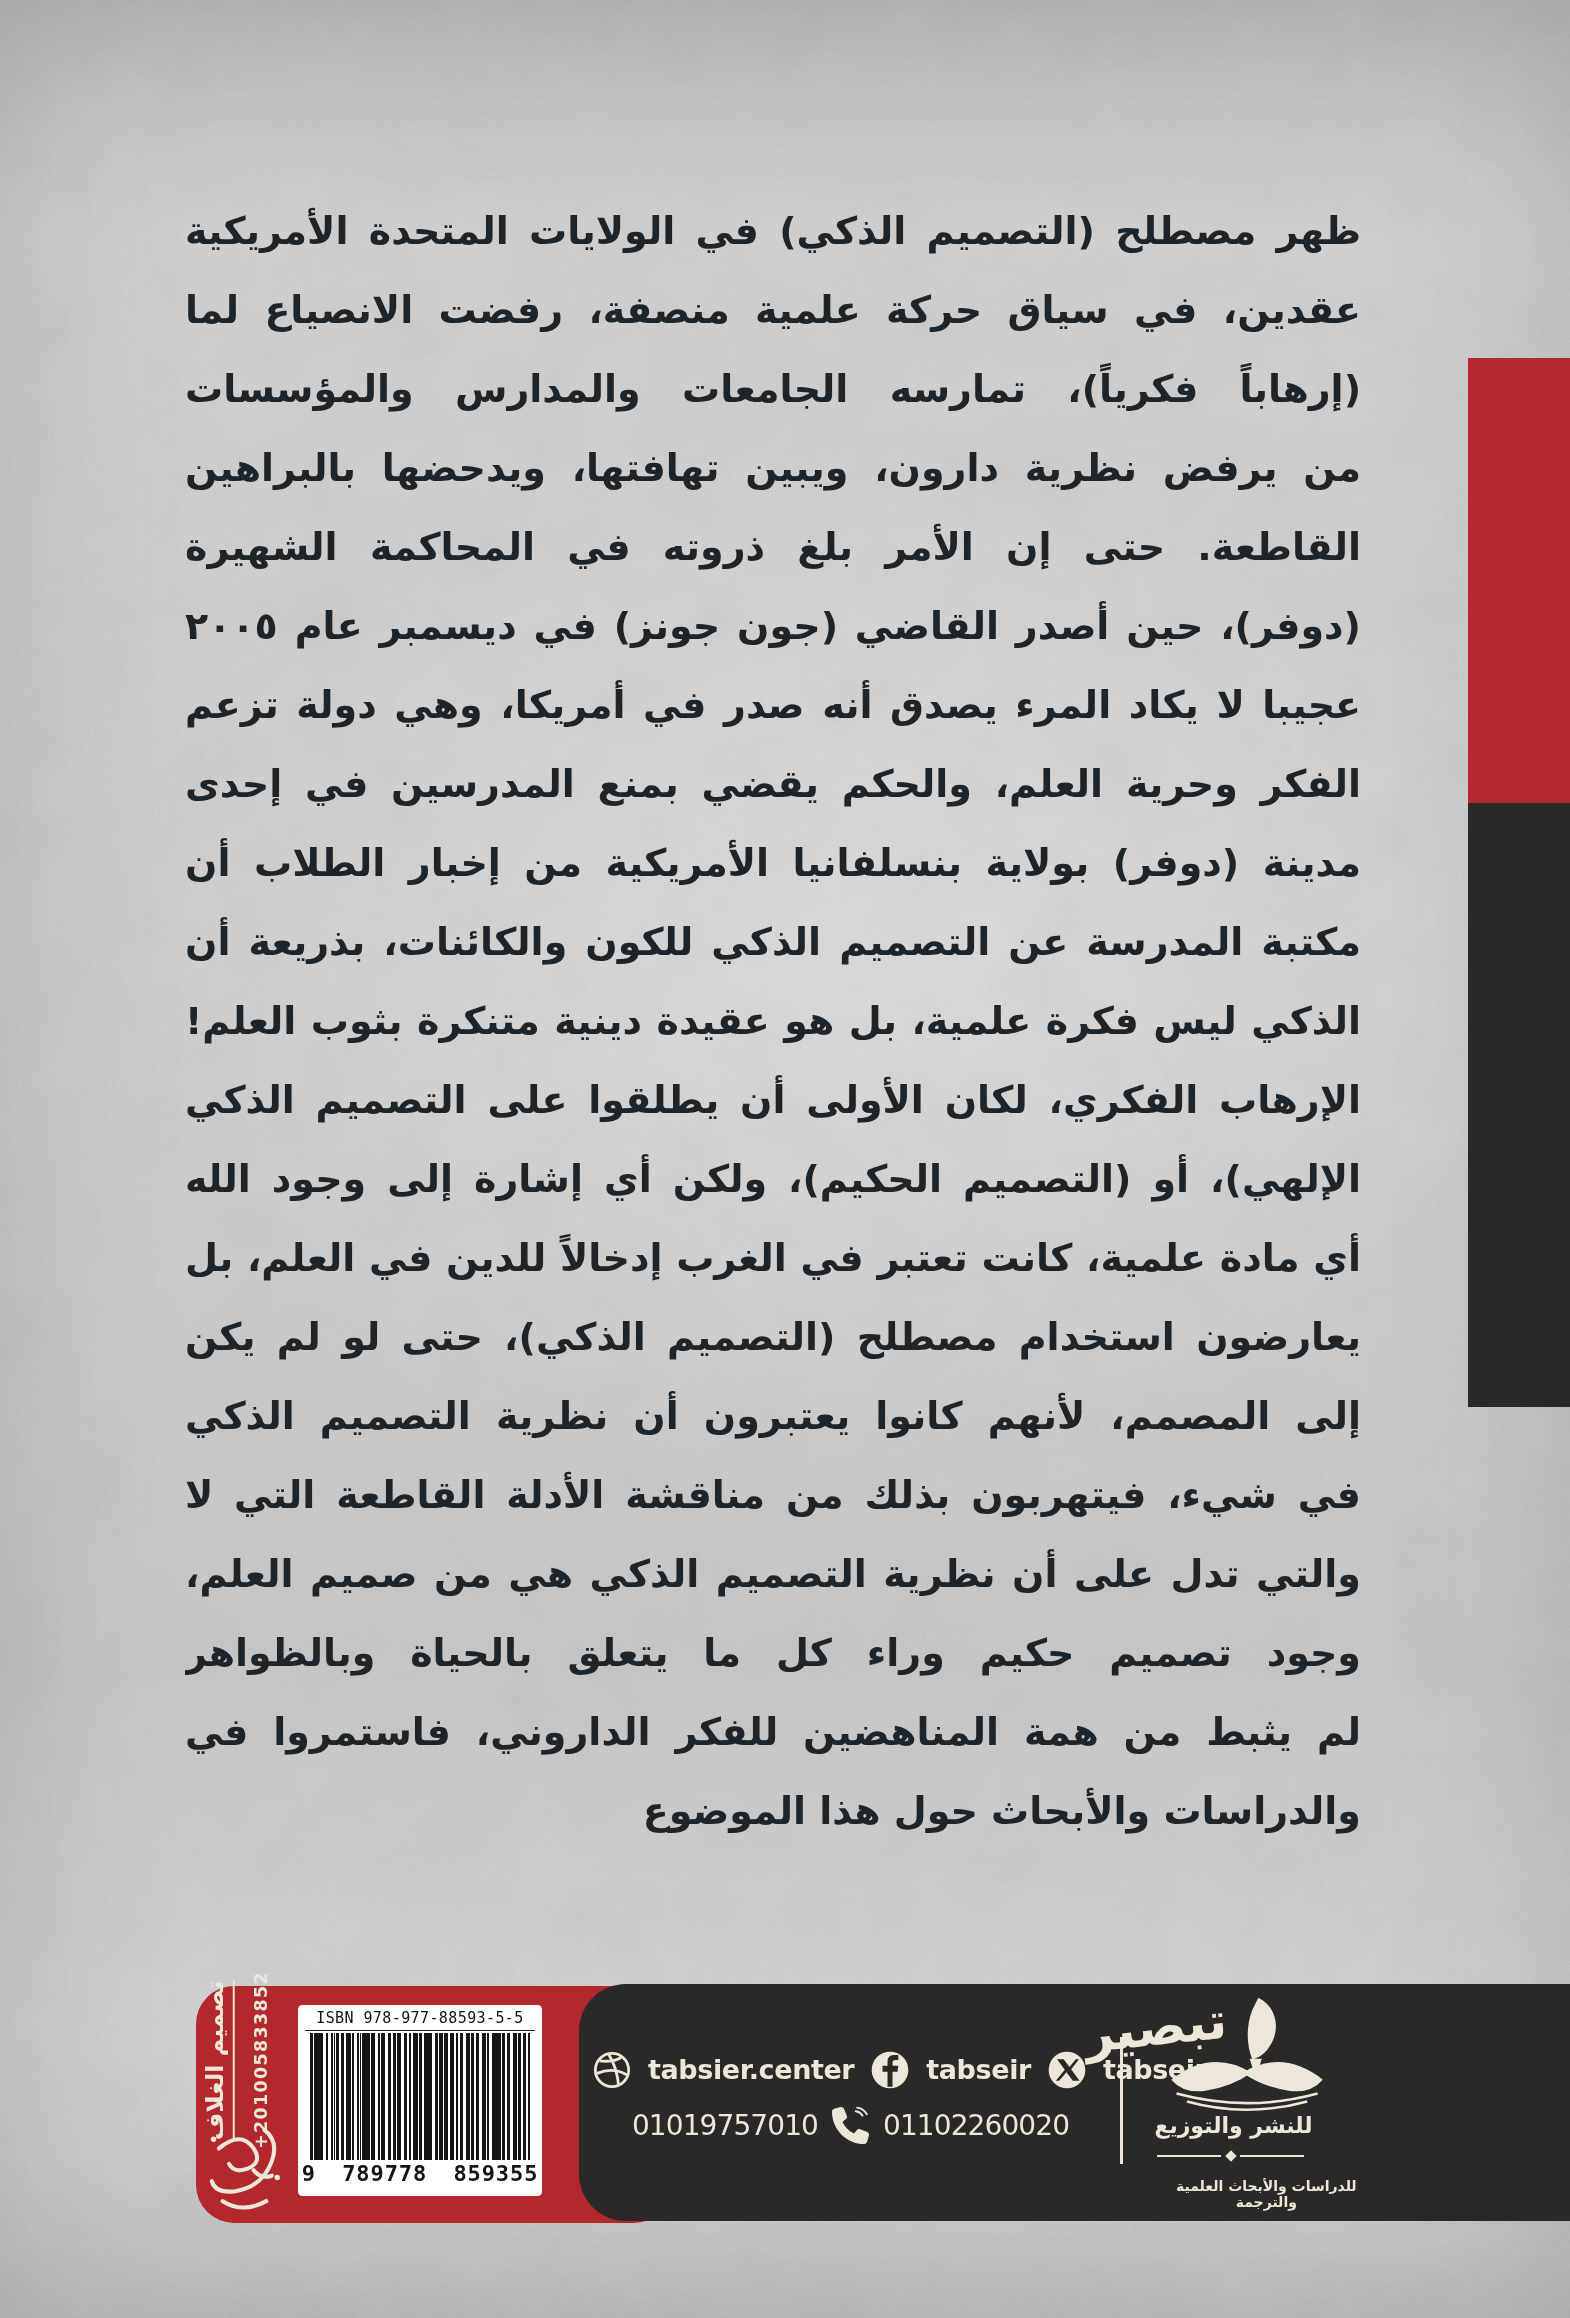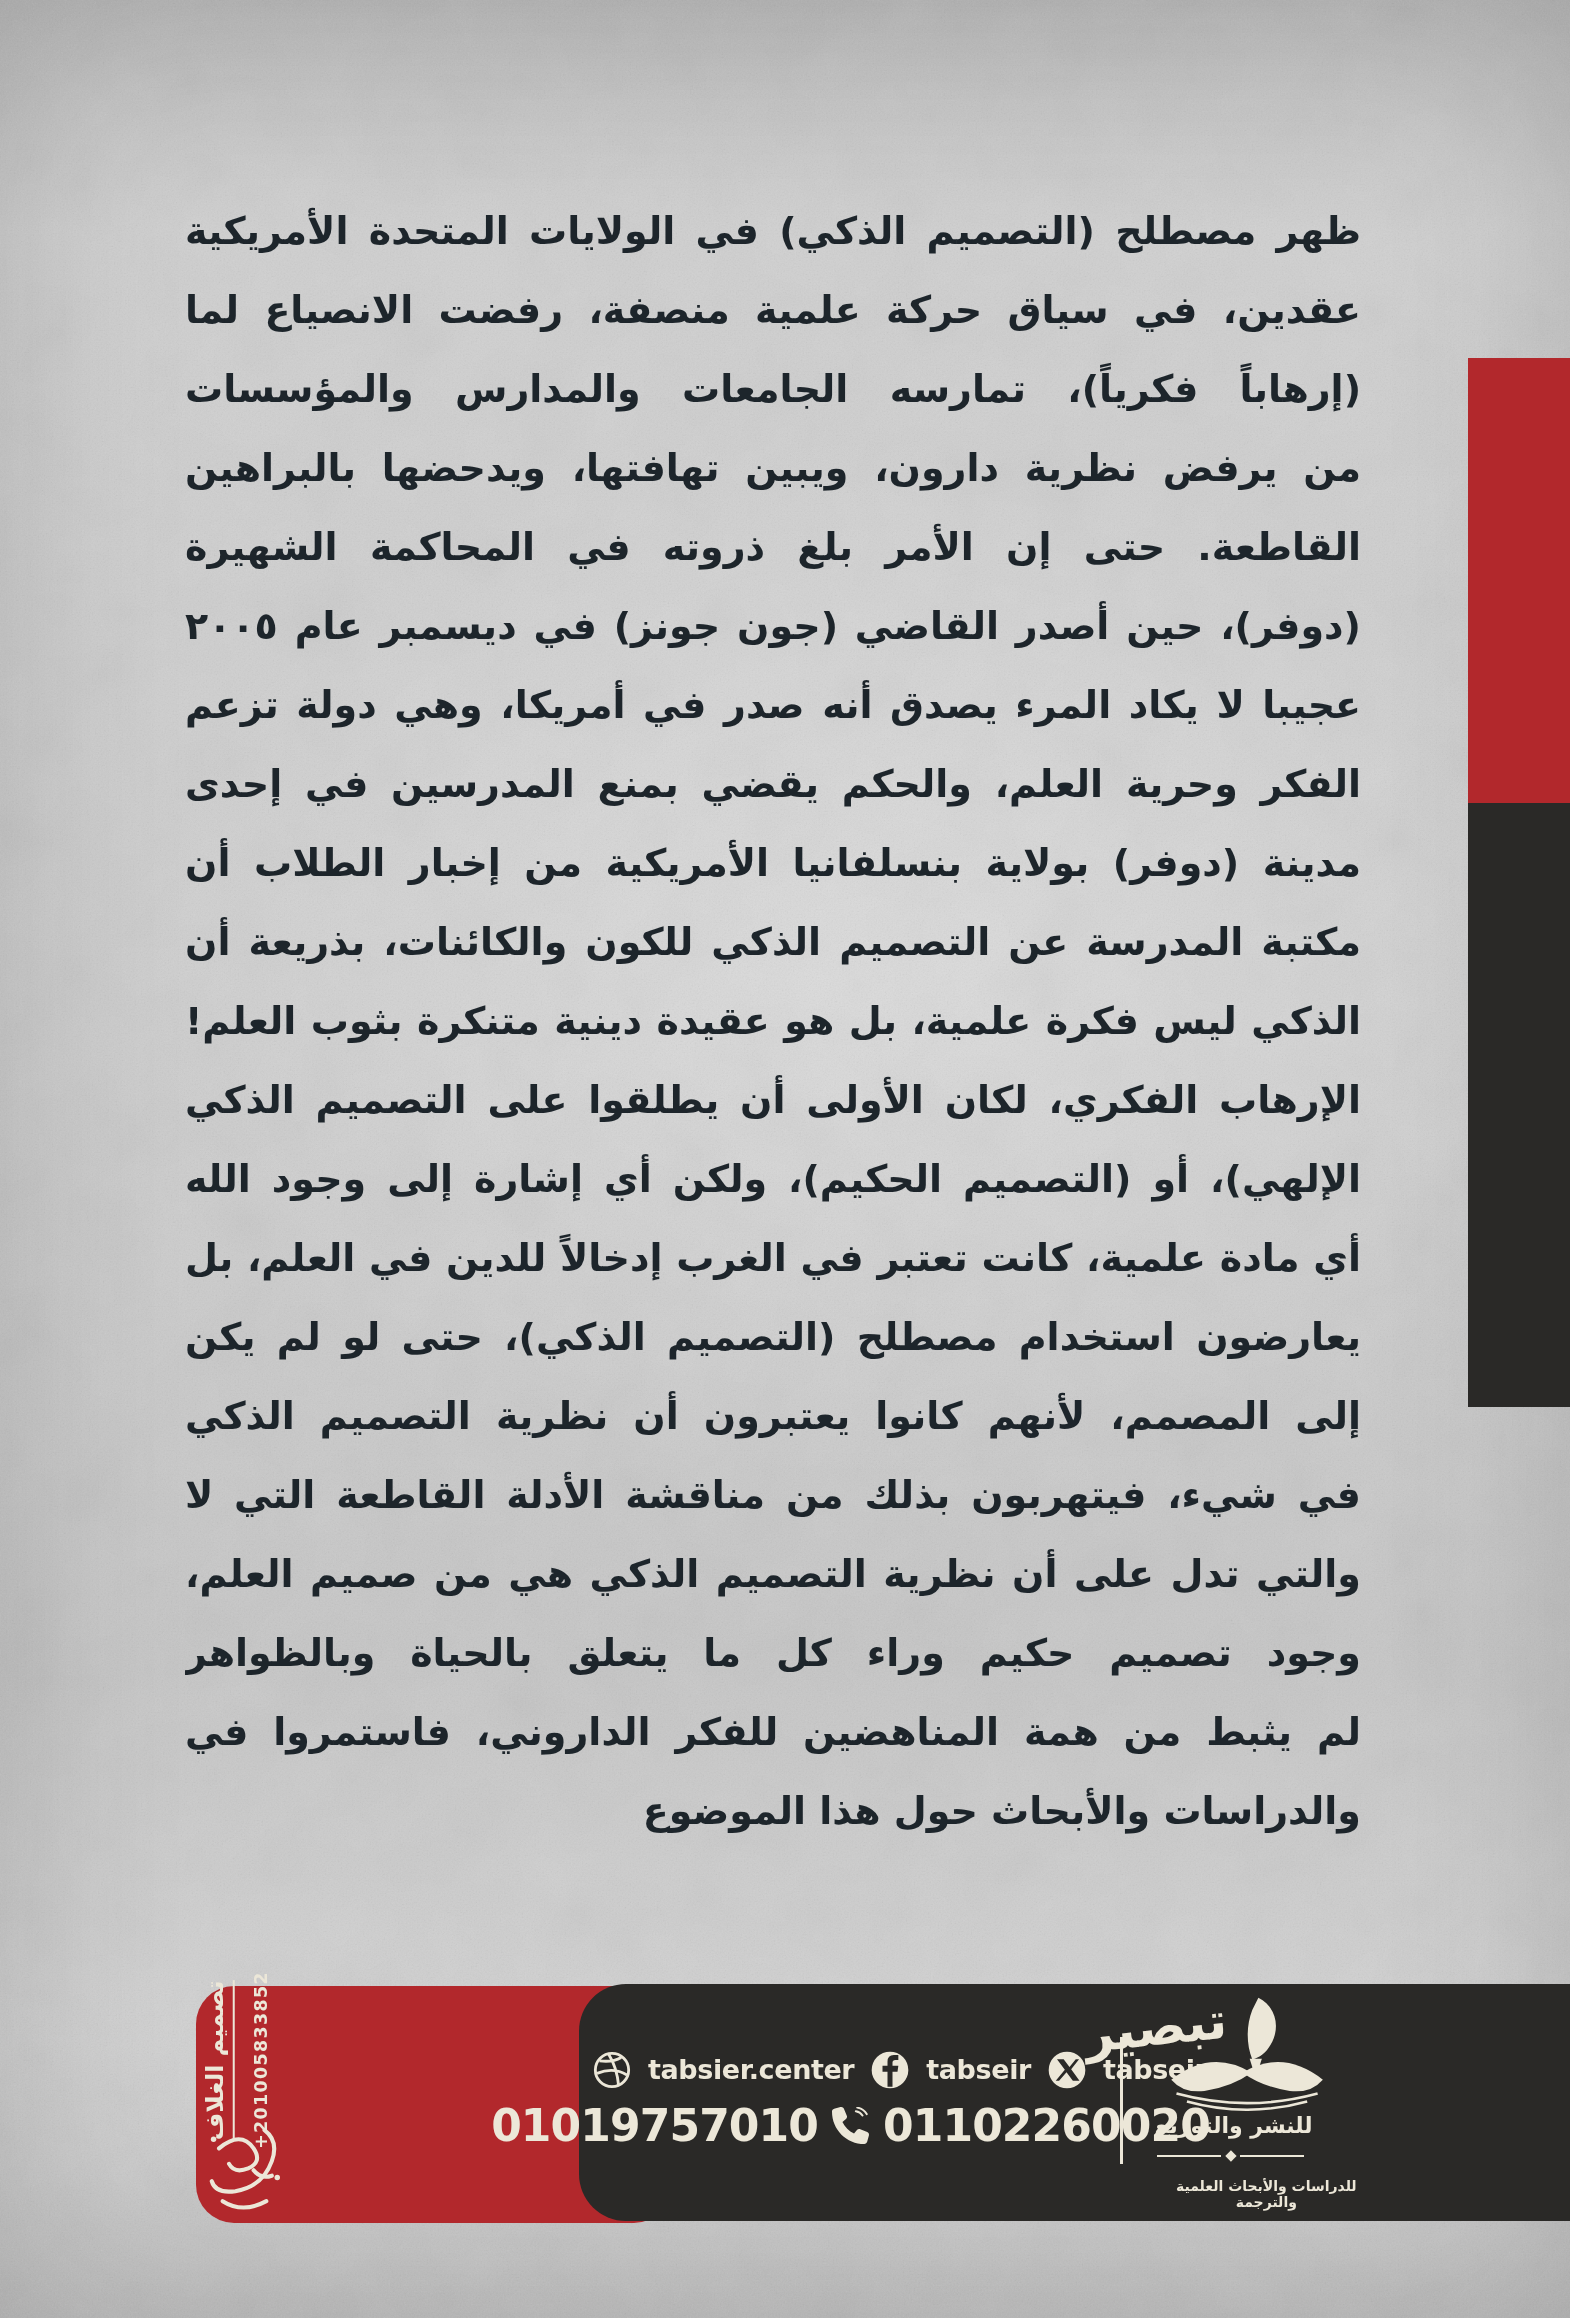--- a/index.html
+++ b/index.html
@@ -61,21 +61,21 @@
       repeating-linear-gradient(90deg,rgba(0,0,0,0) 0 4.4px,#151515 4.4px 6.1px,rgba(0,0,0,0) 6.1px 11.3px);}
   .isbn-bottom{font-family:"DejaVu Sans Mono",monospace;font-size:22px;font-weight:bold;
     text-align:center;letter-spacing:0.9px;word-spacing:12.2px;margin-top:1.7px;white-space:nowrap;}
 
   .social-row{position:absolute;left:592px;top:2047px;width:517px;height:45px;
     display:flex;align-items:center;justify-content:space-between;color:var(--cream);gap:16px;}
   .handle{font-size:27px;font-weight:bold;letter-spacing:-0.4px;white-space:nowrap;}
   .badge{width:40px;height:40px;flex:0 0 auto;}
   .phone-row{position:absolute;left:592px;top:2101px;width:517px;height:49px;
     display:flex;align-items:center;justify-content:center;gap:14px;color:var(--cream);}
-  .phone-num{font-size:44px;font-weight:bold;letter-spacing:-0.9px;white-space:nowrap;}
+  .phone-num{font-size:28px;font-weight:normal;letter-spacing:-0.9px;white-space:nowrap;}
   .phone-ic{width:37px;height:37px;flex:0 0 auto;}
 
   .divider{position:absolute;left:1120px;top:2037px;width:2.6px;height:127px;background:var(--cream);}
 
   .pub-logo{position:absolute;left:1131px;top:1991px;width:199px;height:216px;color:var(--cream);}
   .pub-name{position:absolute;right:103px;top:7px;font-size:51px;font-weight:bold;
     transform:rotate(-6deg);letter-spacing:-1.7px;}
   .pub-icon{position:absolute;left:7px;top:5.2px;width:185px;height:115px;}
   .pub-tagline{position:absolute;left:3px;top:122px;width:100%;text-align:center;
     font-size:22px;font-weight:bold;}
@@ -151,20 +151,25 @@
     <g fill="none" stroke="#ece7d8" stroke-width="4.5" stroke-linecap="round">
       <path d="M22 34 q24 -20 38 0 q10 15 -6 22 q-15 6 -21 -5"></path>
       <path d="M72 14 q16 12 8 34 q-10 28 -40 33 q-22 3 -26 -11"></path>
       <path d="M26 92 q22 14 48 0"></path>
       <path d="M60 58 q8 10 20 6"></path>
     </g>
     <circle cx="16" cy="24" r="3" fill="#ece7d8"></circle>
     <circle cx="86" cy="66" r="3" fill="#ece7d8"></circle>
   </svg>
 
+  <div class="barcode">
+    <div class="isbn-top">ISBN 978-977-88593-5-5</div>
+    <div class="bars"></div>
+    <div class="isbn-bottom">9 789778 859355</div>
+  </div>
 
   <div class="social-row">
     <svg class="badge" viewBox="0 0 48 48" xmlns="http://www.w3.org/2000/svg">
       <g fill="none" stroke="#ece7d8" stroke-width="3.4">
         <circle cx="24" cy="24" r="20"></circle>
         <path d="M9 13 q16 2 26 -4 M6 28 q20 -8 36 2 M20 5 q10 16 12 38"></path>
       </g>
     </svg>
     <span class="handle">tabsier.center</span>
     <svg class="badge" viewBox="0 0 48 48" xmlns="http://www.w3.org/2000/svg">

